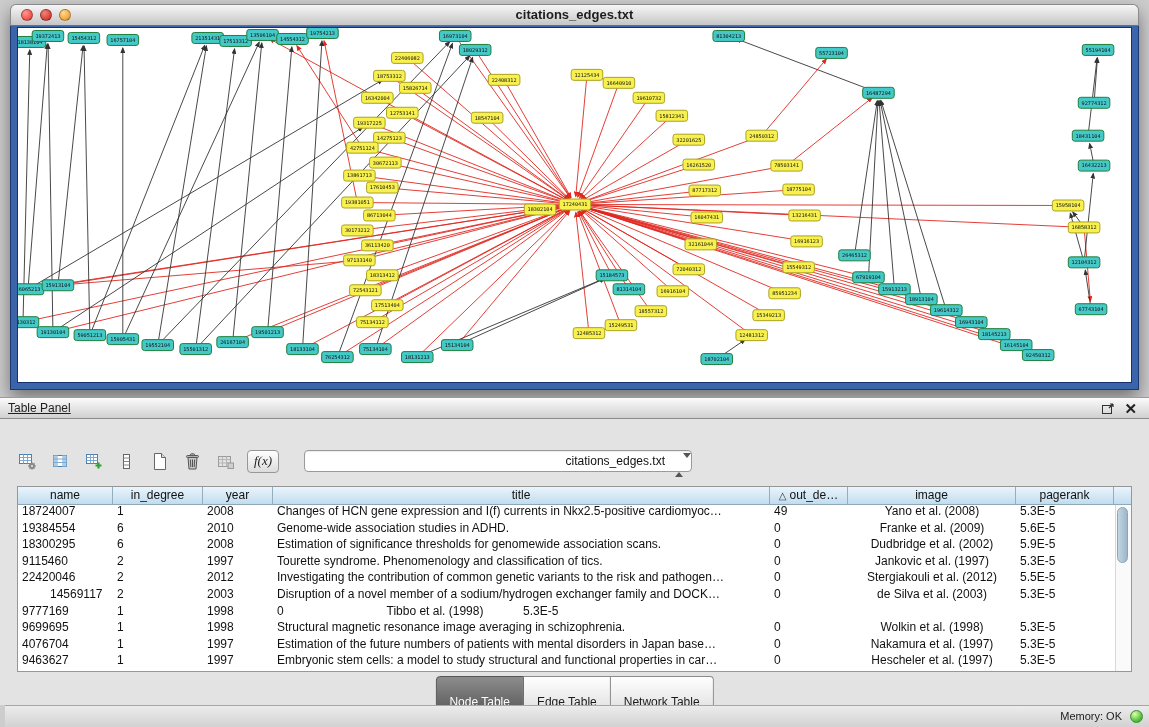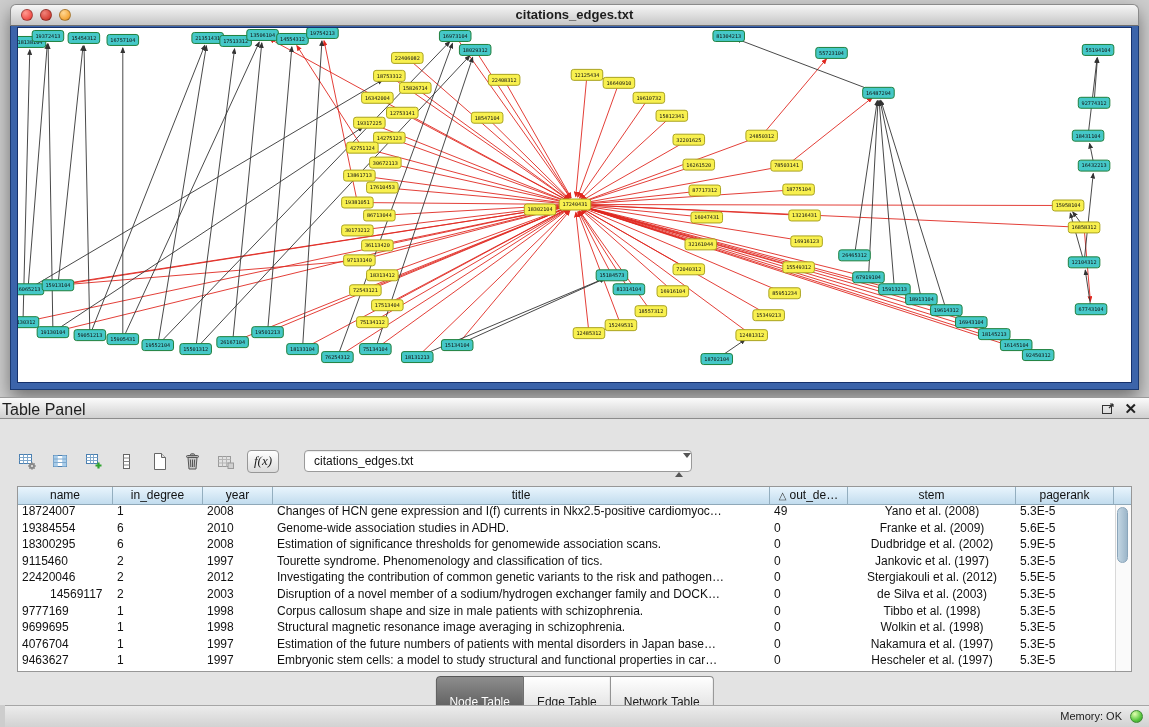--- a/index.html
+++ b/index.html
@@ -23,25 +23,25 @@
   .light.zoom{background:radial-gradient(circle at 35% 30%, #ffd793, #f5a93c 65%, #c9822a);}
   .frame{position:absolute;left:0;top:22px;right:0;bottom:0;background:#3c64aa;
     padding:2px 7px 7px 7px;box-sizing:border-box;border:1px solid #1c3a72;border-top:none;}
   .canvas{width:100%;height:100%;background:#ffffff;outline:1px solid #16316b;display:block;}
   .node-label{font-family:"DejaVu Sans Mono", monospace;}
 
   
   .panel-bg{position:absolute;left:0;top:419px;right:0;bottom:22px;background:#e3e3e3;}
   .panel-header{position:absolute;left:0;top:397px;width:100%;height:22px;box-sizing:border-box;
     background:linear-gradient(#fbfbfb,#d0d0d0);border-top:1px solid #9a9a9a;border-bottom:1px solid #8c8c8c;}
-  .panel-title{position:absolute;left:2px;top:3px;font-size:16px;color:#1e1e1e;}
+  .panel-title{position:absolute;left:8px;top:3px;font-size:12px;color:#1e1e1e;text-decoration:underline;}
   .panel-float{position:absolute;right:34px;top:4px;width:14px;height:14px;}
   .panel-close{position:absolute;right:12px;top:1px;font-size:15px;font-weight:bold;color:#222;line-height:20px;}
 
-  .toolbar{position:absolute;left:16px;top:447px;height:28px;display:flex;align-items:center;gap:11px;}
+  .toolbar{position:absolute;left:16px;top:447px;height:28px;display:flex;align-items:center;gap:11px;text-align:right;}
   .tool-btn{width:22px;height:22px;display:flex;align-items:center;justify-content:center;}
   .fx-btn{width:30px;height:21px;border:1px solid #979797;border-radius:4px;
     background:linear-gradient(#ffffff,#dcdcdc);display:flex;align-items:center;justify-content:center;
     font-family:"Liberation Serif", serif;font-style:italic;font-size:13px;color:#222;}
   .combo{position:relative;margin-left:14px;width:388px;height:22px;box-sizing:border-box;
     background:#ffffff;border:1px solid #9a9a9a;border-radius:4px;
     font-size:12px;line-height:20px;color:#111;padding:0 26px 0 9px;
     box-shadow:inset 0 1px 1px rgba(0,0,0,.08);}
   .combo .arrows{position:absolute;right:7px;top:4px;width:9px;height:14px;}
   .combo .arrows .up{width:0;height:0;border-left:4px solid transparent;border-right:4px solid transparent;
@@ -680,21 +680,21 @@
   </div>
 </div>
 
 <div class="data-table">
   <div class="thead" id="thead">
       <div class="hcell" style="width: 95px;"><span>name</span></div>
       <div class="hcell" style="width: 90px;"><span>in_degree</span></div>
       <div class="hcell" style="width: 70px;"><span>year</span></div>
       <div class="hcell" style="width: 497px;"><span>title</span></div>
       <div class="hcell" style="width: 78px;"><span class="sort">△</span><span>out_de…</span></div>
-      <div class="hcell" style="width: 168px;"><span>stem</span></div>
+      <div class="hcell" style="width: 168px;"><span>image</span></div>
       <div class="hcell" style="width: 98px;"><span>pagerank</span></div>
       <div class="hcell filler"></div>
     </div>
   <div class="tbody" id="tbody">
       <div class="trow">
         <div class="tcell" style="width: 95px; text-align: left;">18724007</div>
         <div class="tcell" style="width: 90px; text-align: left;">1</div>
         <div class="tcell" style="width: 70px; text-align: left;">2008</div>
         <div class="tcell" style="width: 497px; text-align: left;">Changes of HCN gene expression and I(f) currents in Nkx2.5-positive cardiomyoc…</div>
         <div class="tcell" style="width: 78px; text-align: left;">49</div>
@@ -743,21 +743,20 @@
         <div class="tcell" style="width: 70px; text-align: left;">2003</div>
         <div class="tcell" style="width: 497px; text-align: left;">Disruption of a novel member of a sodium/hydrogen exchanger family and DOCK…</div>
         <div class="tcell" style="width: 78px; text-align: left;">0</div>
         <div class="tcell" style="width: 168px; text-align: center;">de Silva et al. (2003)</div>
         <div class="tcell" style="width: 98px; text-align: left;">5.3E-5</div>
       </div>
       <div class="trow">
         <div class="tcell" style="width: 95px; text-align: left;">9777169</div>
         <div class="tcell" style="width: 90px; text-align: left;">1</div>
         <div class="tcell" style="width: 70px; text-align: left;">1998</div>
-        <div class="tcell" style="width: 497px; text-align: left;">Corpus callosum shape and size in male patients with schizophrenia.</div>
         <div class="tcell" style="width: 78px; text-align: left;">0</div>
         <div class="tcell" style="width: 168px; text-align: center;">Tibbo et al. (1998)</div>
         <div class="tcell" style="width: 98px; text-align: left;">5.3E-5</div>
       </div>
       <div class="trow">
         <div class="tcell" style="width: 95px; text-align: left;">9699695</div>
         <div class="tcell" style="width: 90px; text-align: left;">1</div>
         <div class="tcell" style="width: 70px; text-align: left;">1998</div>
         <div class="tcell" style="width: 497px; text-align: left;">Structural magnetic resonance image averaging in schizophrenia.</div>
         <div class="tcell" style="width: 78px; text-align: left;">0</div>

